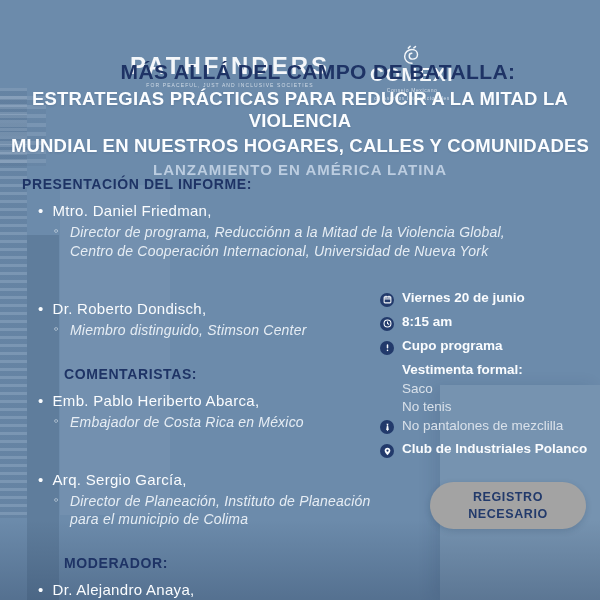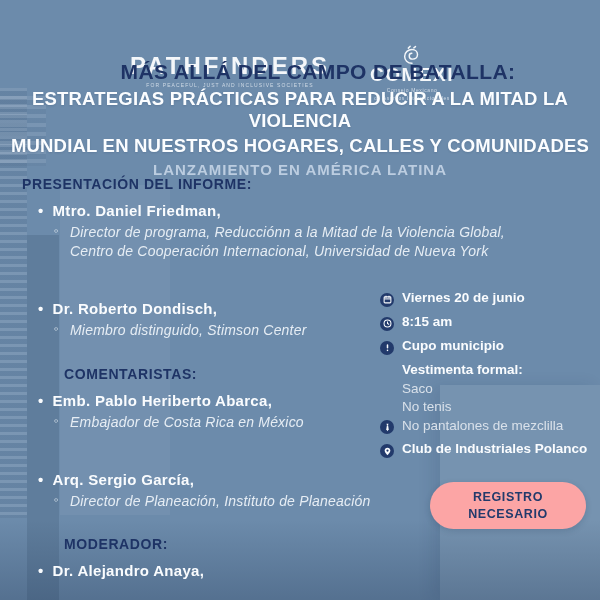--- a/index.html
+++ b/index.html
@@ -77,21 +77,21 @@
     font-size:15px; font-weight:bold; color:#bccde0; letter-spacing:1px; margin-top:4px;
   }
 
   
   .content-left { position:absolute; left:22px; top:176px; width:545px; }
   .section-heading {
     font-size:14px; font-weight:bold; color:#1e3365; letter-spacing:.6px;
   }
   .speaker { margin-left:16px; margin-top:10px; }
   .speaker-name {
-    font-size:15px; font-weight:bold; color:#fafcfe; letter-spacing:.3px;
+    font-size:15px; font-weight:normal; color:#fafcfe; letter-spacing:.3px;
   }
   .speaker-name::before { content:"•"; margin-right:9px; color:#fafcfe; }
   .speaker-desc { position:relative; padding-left:32px; margin-top:4px; }
   .speaker-desc::before {
     content:"◦"; position:absolute; left:16px; top:0;
     color:#dde6ee; font-size:13px;
   }
   .desc-line {
     font-size:14px; font-style:italic; color:#e6edf4; line-height:1.35; letter-spacing:.2px;
   }
@@ -111,21 +111,21 @@
   .detail-text {
     font-size:13.5px; font-weight:bold; color:#fafcfe; line-height:1.25;
   }
   .detail-sub {
     font-size:13.5px; font-weight:normal; color:#d9e1ea; line-height:1.3; margin-top:1px;
   }
 
   
   .register-btn {
     position:absolute; left:430px; top:482px; width:156px; height:47px;
-    background:#fca5a5; border:none; border-radius:24px;
+    background:#a3a3a3; border:none; border-radius:24px;
     display:flex; flex-direction:column; align-items:center; justify-content:center;
     cursor:pointer; box-shadow:0 2px 6px rgba(24,44,74,.18);
   }
   .register-line {
     font-size:12.5px; font-weight:bold; color:#223a6b; letter-spacing:.6px; line-height:1.35;
     font-family:"Liberation Sans", sans-serif;
   }
 </style>
 </head>
 <body>
@@ -187,20 +187,21 @@
     <div class="speaker-name">Emb. Pablo Heriberto Abarca,</div>
     <div class="speaker-desc">
       <div class="desc-line">Embajador de Costa Rica en México</div>
     </div>
   </div>
 
   <div class="speaker gap-lg">
     <div class="speaker-name">Arq. Sergio García,</div>
     <div class="speaker-desc">
       <div class="desc-line">Director de Planeación, Instituto de Planeación</div>
+      <div class="desc-line">para el municipio de Colima</div>
     </div>
   </div>
 
   <div class="section-heading gap-xl">MODERADOR:</div>
 
   <div class="speaker">
     <div class="speaker-name">Dr. Alejandro Anaya,</div>
   </div>
 
 </div>
@@ -229,21 +230,21 @@
     <div class="detail-text">8:15 am</div>
   </div>
 
   <div class="detail-row">
     <span class="detail-icon">
       <svg width="9" height="9" viewBox="0 0 12 12" fill="#fafcfe">
         <rect x="5" y="1.5" width="2" height="5.8" rx="1"></rect>
         <circle cx="6" cy="9.8" r="1.1"></circle>
       </svg>
     </span>
-    <div class="detail-text">Cupo municipio</div>
+    <div class="detail-text">Cupo programa</div>
   </div>
 
   <div class="detail-row">
     <span class="detail-icon">
       <svg width="9" height="9" viewBox="0 0 12 12" fill="#fafcfe">
         <path d="M4.6 1 H7.4 L6.8 2.6 H5.2 Z"></path>
         <path d="M5.2 3 H6.8 L7.6 8.2 L6 11 L4.4 8.2 Z"></path>
       </svg>
     </span>
     <div>

